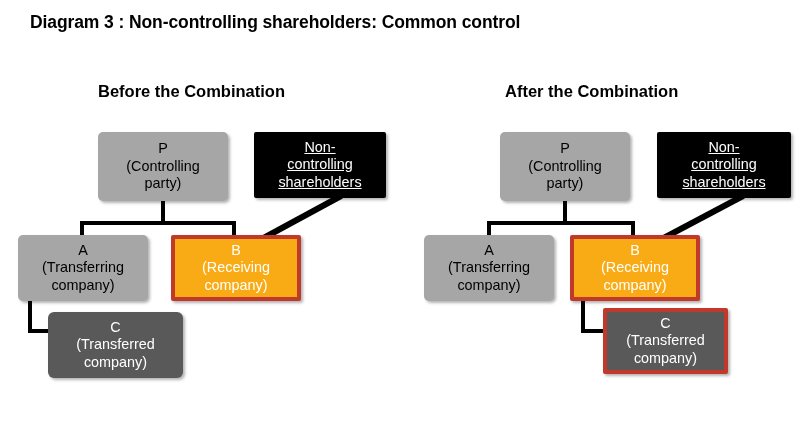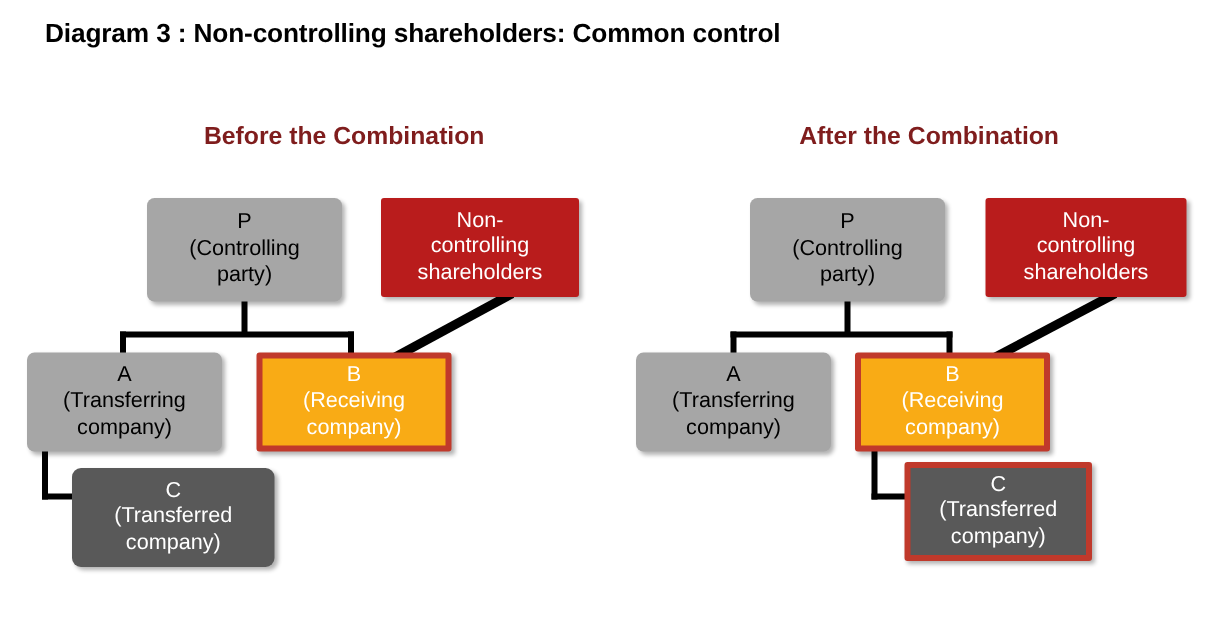--- a/index.html
+++ b/index.html
@@ -31,23 +31,23 @@
     font-size: 17.5px;
     font-weight: bold;
     color: #000000;
     letter-spacing: -0.1px;
     white-space: nowrap;
   }
   .panel-heading {
     position: absolute;
     font-size: 16.5px;
     font-weight: bold;
-    color: #7f1d1d;
+    color: #000000;
     white-space: nowrap;
-    text-align: right;
+    text-align: left;
   }
   .node {
     position: absolute;
     box-sizing: border-box;
     display: flex;
     flex-direction: column;
     align-items: center;
     justify-content: center;
     text-align: center;
     font-size: 14.4px;
@@ -70,24 +70,25 @@
     box-shadow: 2px 2px 3px rgba(0,0,0,0.30);
   }
   .n-darkgray-redborder {
     background: #595959;
     color: #ffffff;
     border: 4px solid #c0392b;
     border-radius: 2px;
     box-shadow: 2px 2px 3px rgba(0,0,0,0.30);
   }
   .n-red {
-    background: #b91c1c;
+    background: #000000;
     color: #ffffff;
     border-radius: 2px;
     box-shadow: 2px 2px 3px rgba(0,0,0,0.30);
+    text-decoration: underline;
   }
   .n-orange {
     background: #f9ab15;
     color: #ffffff;
     border: 4px solid #c0392b;
     border-radius: 2px;
     box-shadow: 2px 2px 3px rgba(0,0,0,0.30);
   }
 
   
@@ -149,21 +150,21 @@
     <span class="ln">(Receiving</span>
     <span class="ln">company)</span>
   </div>
 
   <div class="node n-darkgray" style="left:48px; top:312px; width:135px; height:66px;">
     <span class="ln">C</span>
     <span class="ln">(Transferred</span>
     <span class="ln">company)</span>
   </div>
 
-  <div class="panel-heading" style="left:488px; top:82px; width:218px;">After the Combination</div>
+  <div class="panel-heading" style="left:505px; top:82px; width:218px;">After the Combination</div>
 
   <div class="conn" style="left:563px; top:200px; width:4px; height:24px;"></div>
   <div class="conn" style="left:487px; top:221px; width:148px; height:4px;"></div>
   <div class="conn" style="left:487px; top:221px; width:4px; height:15px;"></div>
   <div class="conn" style="left:631px; top:221px; width:4px; height:15px;"></div>
 
   <div class="conn" style="left:581px; top:299px; width:4px; height:34px;"></div>
   <div class="conn" style="left:581px; top:329px; width:32px; height:4px;"></div>
 
   <svg class="conn-diag" style="left:655px; top:192px;" width="92" height="52">

